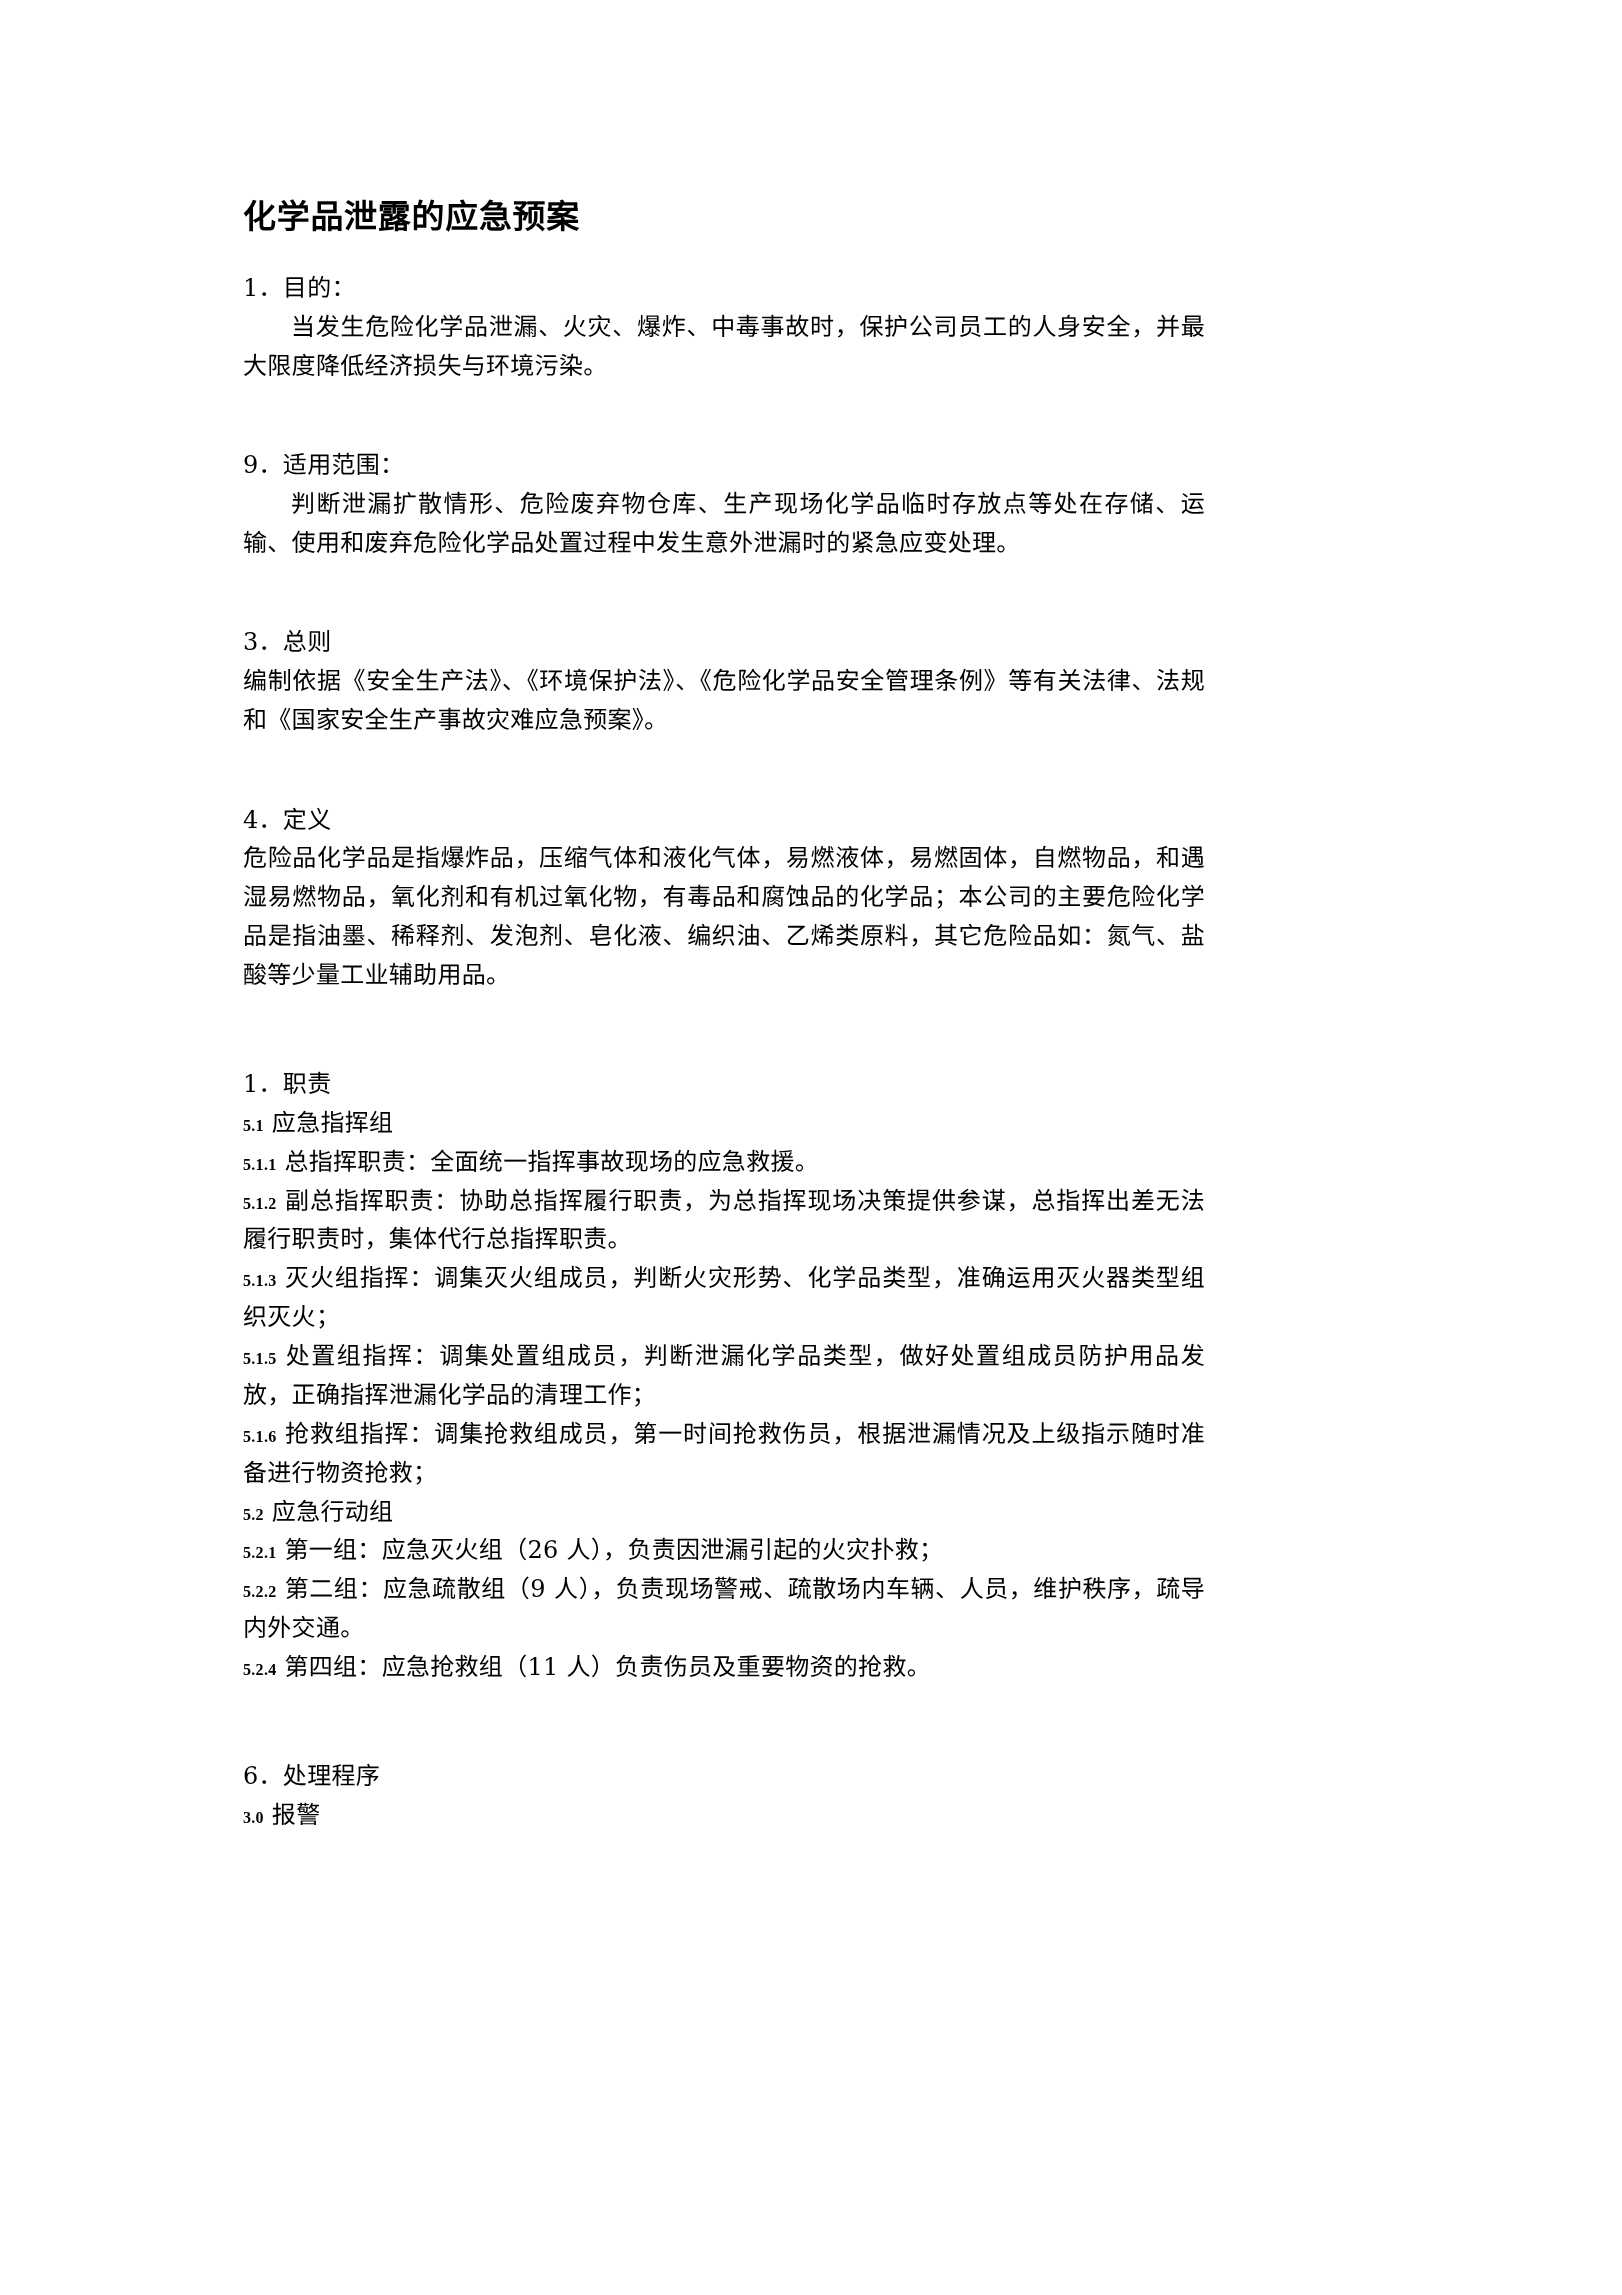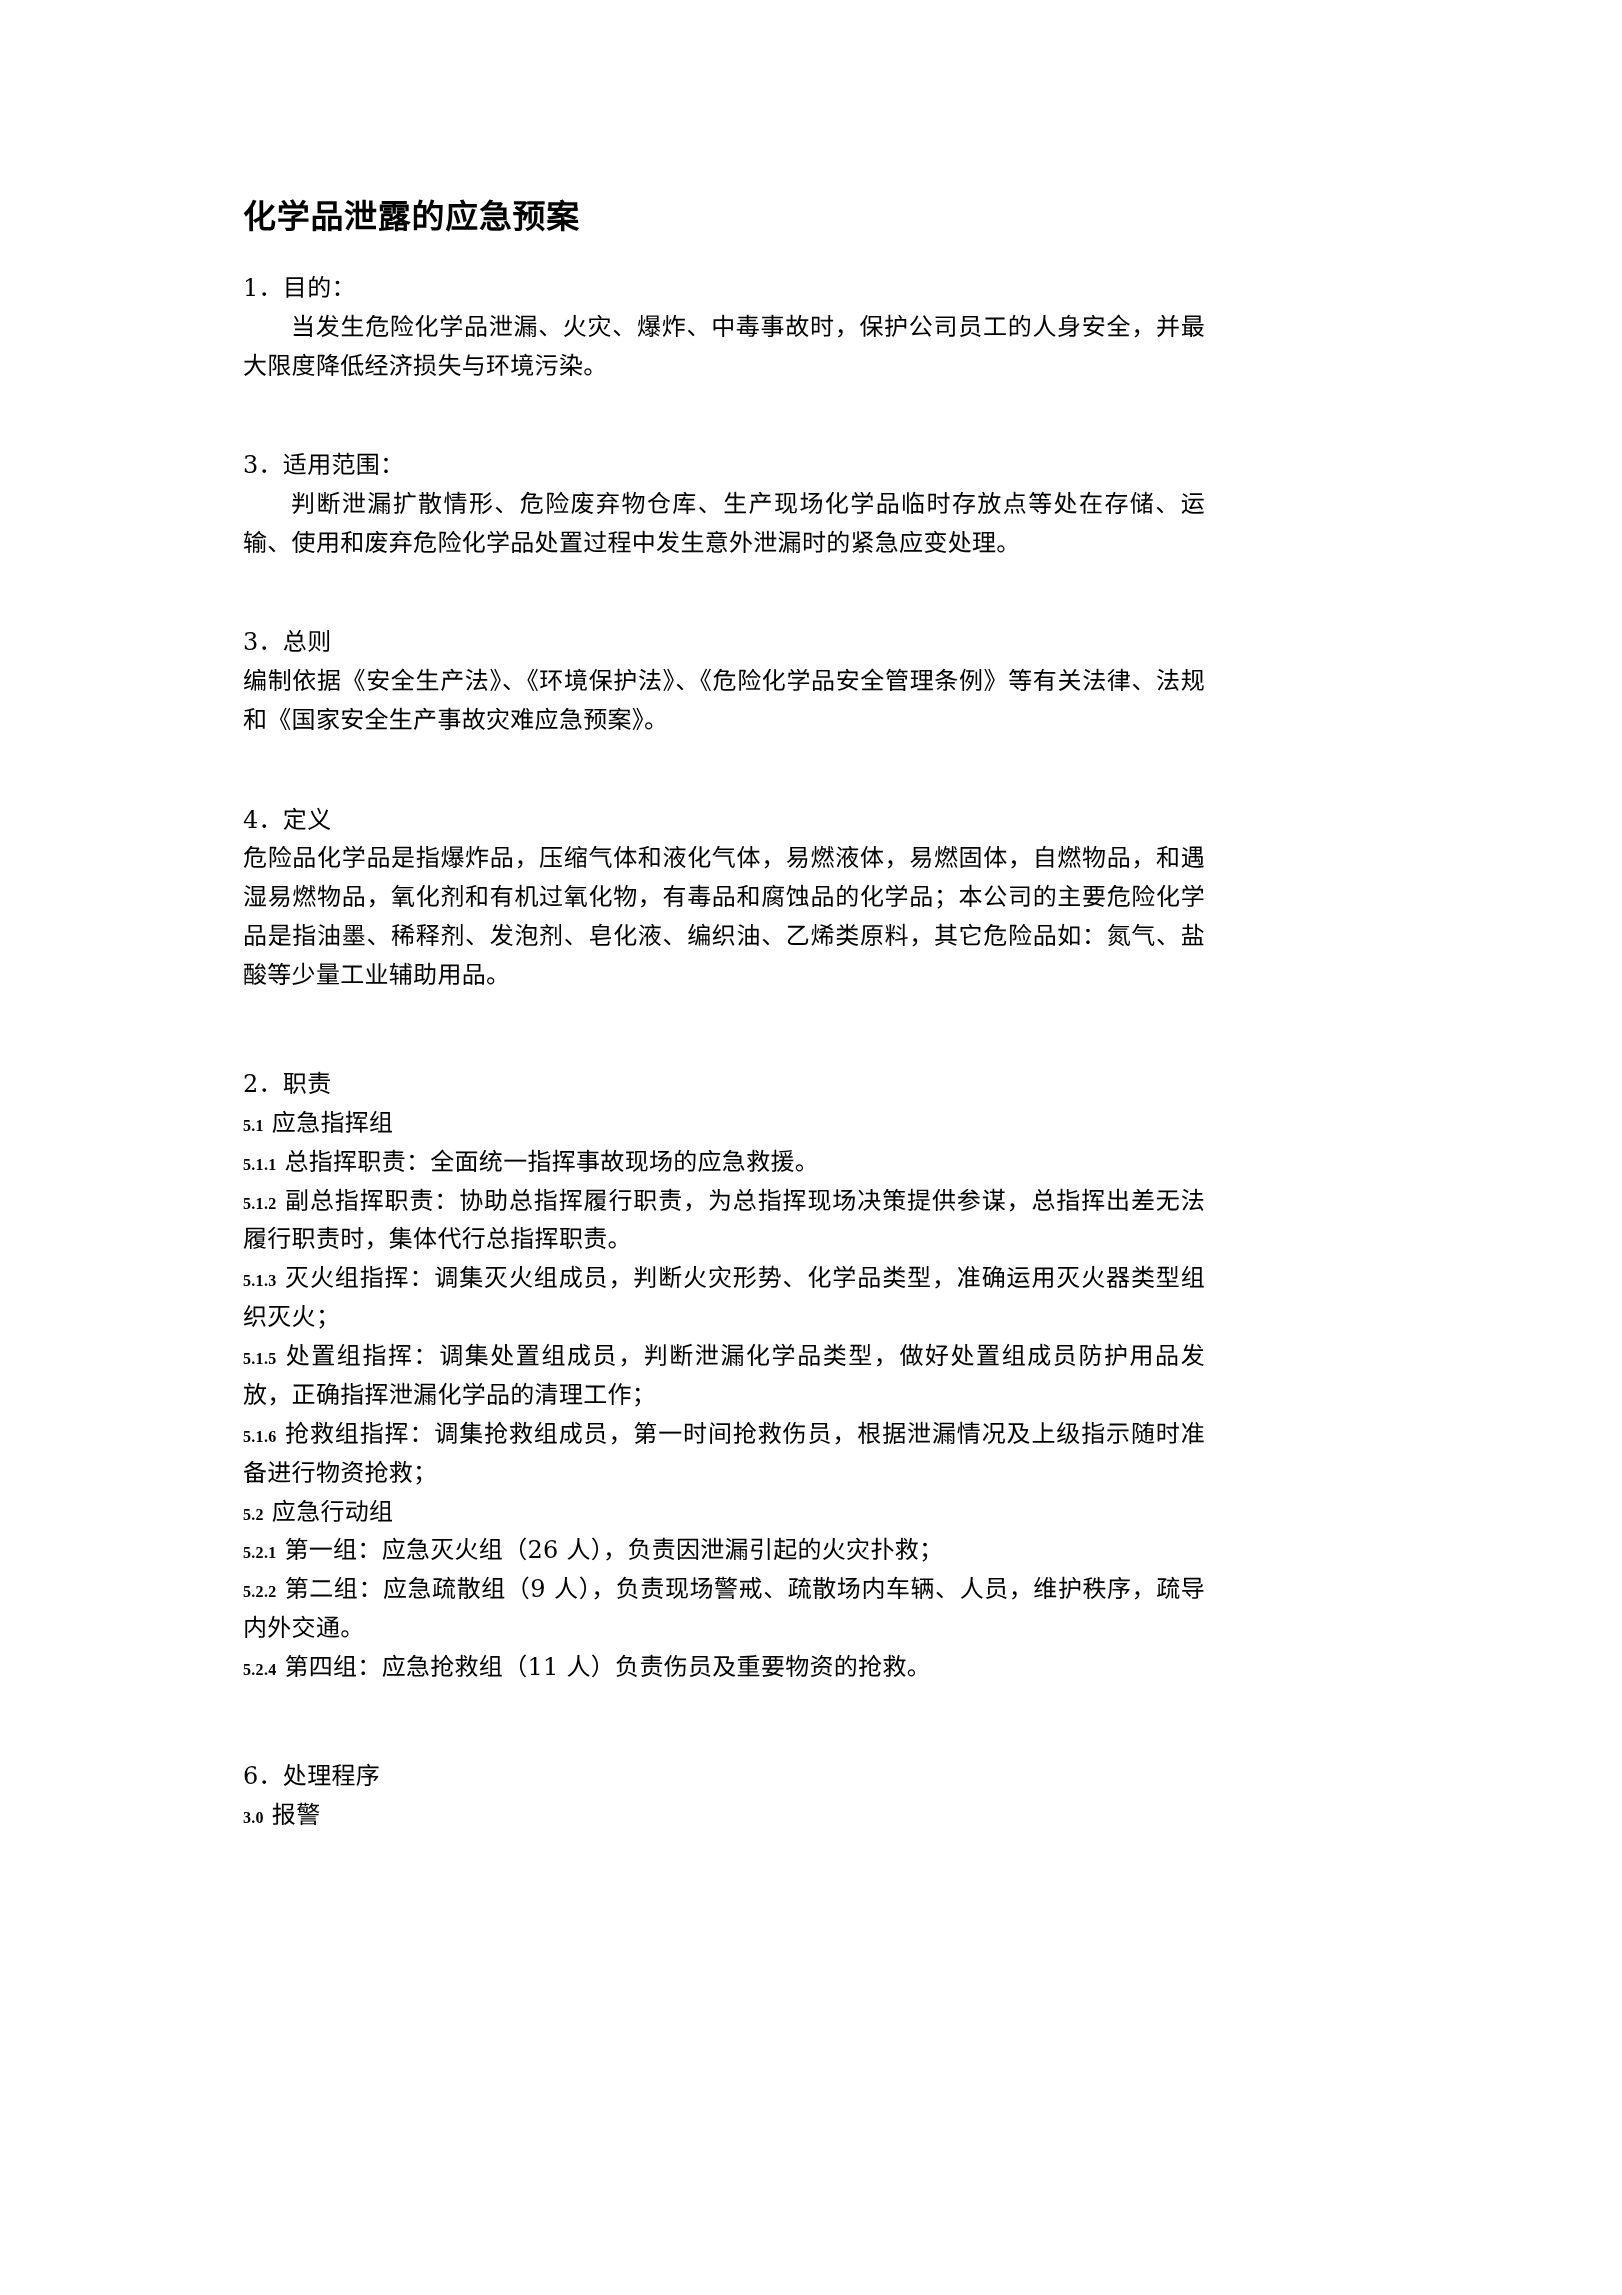--- a/index.html
+++ b/index.html
@@ -67,42 +67,42 @@
   <h1 class="doc-title">化学品泄露的应急预案</h1>
 
   <div class="block">
     <p class="heading-num">1．目的：</p>
     <p class="indent">当发生危险化学品泄漏、火灾、爆炸、中毒事故时，保护公司员工的人身安全，并最大限度降低经济损失与环境污染。</p>
   </div>
 
   <div class="spacer-sm"></div>
 
   <div class="block">
-    <p class="heading-num">3．适用范围：</p>
+    <p class="heading-num">9．适用范围：</p>
     <p class="indent">判断泄漏扩散情形、危险废弃物仓库、生产现场化学品临时存放点等处在存储、运输、使用和废弃危险化学品处置过程中发生意外泄漏时的紧急应变处理。</p>
   </div>
 
   <div class="spacer-sm"></div>
 
   <div class="block">
     <p class="heading-num">3．总则</p>
     <p>编制依据《安全生产法》、《环境保护法》、《危险化学品安全管理条例》等有关法律、法规和《国家安全生产事故灾难应急预案》。</p>
   </div>
 
   <div class="spacer-sm"></div>
 
   <div class="block">
     <p class="heading-num">4．定义</p>
     <p>危险品化学品是指爆炸品，压缩气体和液化气体，易燃液体，易燃固体，自燃物品，和遇湿易燃物品，氧化剂和有机过氧化物，有毒品和腐蚀品的化学品；本公司的主要危险化学品是指油墨、稀释剂、发泡剂、皂化液、编织油、乙烯类原料，其它危险品如：氮气、盐酸等少量工业辅助用品。</p>
   </div>
 
   <div class="spacer-md"></div>
 
   <div class="block lines">
-    <p class="heading-num">2．职责</p>
+    <p class="heading-num">1．职责</p>
     <p><span class="sec-label">5.1</span> <span>应急指挥组</span></p>
     <p><span class="sec-label">5.1.1</span> <span>总指挥职责：全面统一指挥事故现场的应急救援。</span></p>
     <p><span class="sec-label">5.1.2</span> <span>副总指挥职责：协助总指挥履行职责，为总指挥现场决策提供参谋，总指挥出差无法履行职责时，集体代行总指挥职责。</span></p>
     <p><span class="sec-label">5.1.3</span> <span>灭火组指挥：调集灭火组成员，判断火灾形势、化学品类型，准确运用灭火器类型组织灭火；</span></p>
     <p><span class="sec-label">5.1.5</span> <span>处置组指挥：调集处置组成员，判断泄漏化学品类型，做好处置组成员防护用品发放，正确指挥泄漏化学品的清理工作；</span></p>
     <p><span class="sec-label">5.1.6</span> <span>抢救组指挥：调集抢救组成员，第一时间抢救伤员，根据泄漏情况及上级指示随时准备进行物资抢救；</span></p>
     <p><span class="sec-label">5.2</span> <span>应急行动组</span></p>
     <p><span class="sec-label">5.2.1</span> <span>第一组：应急灭火组（26 人），负责因泄漏引起的火灾扑救；</span></p>
     <p><span class="sec-label">5.2.2</span> <span>第二组：应急疏散组（9 人），负责现场警戒、疏散场内车辆、人员，维护秩序，疏导内外交通。</span></p>
     <p><span class="sec-label">5.2.4</span> <span>第四组：应急抢救组（11 人）负责伤员及重要物资的抢救。</span></p>

